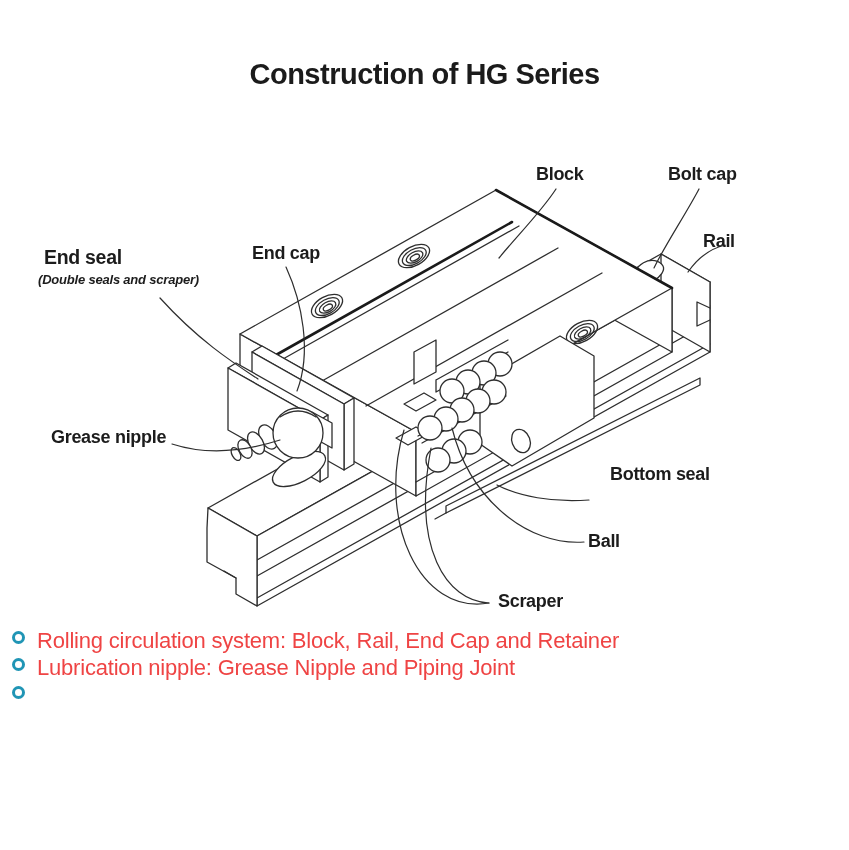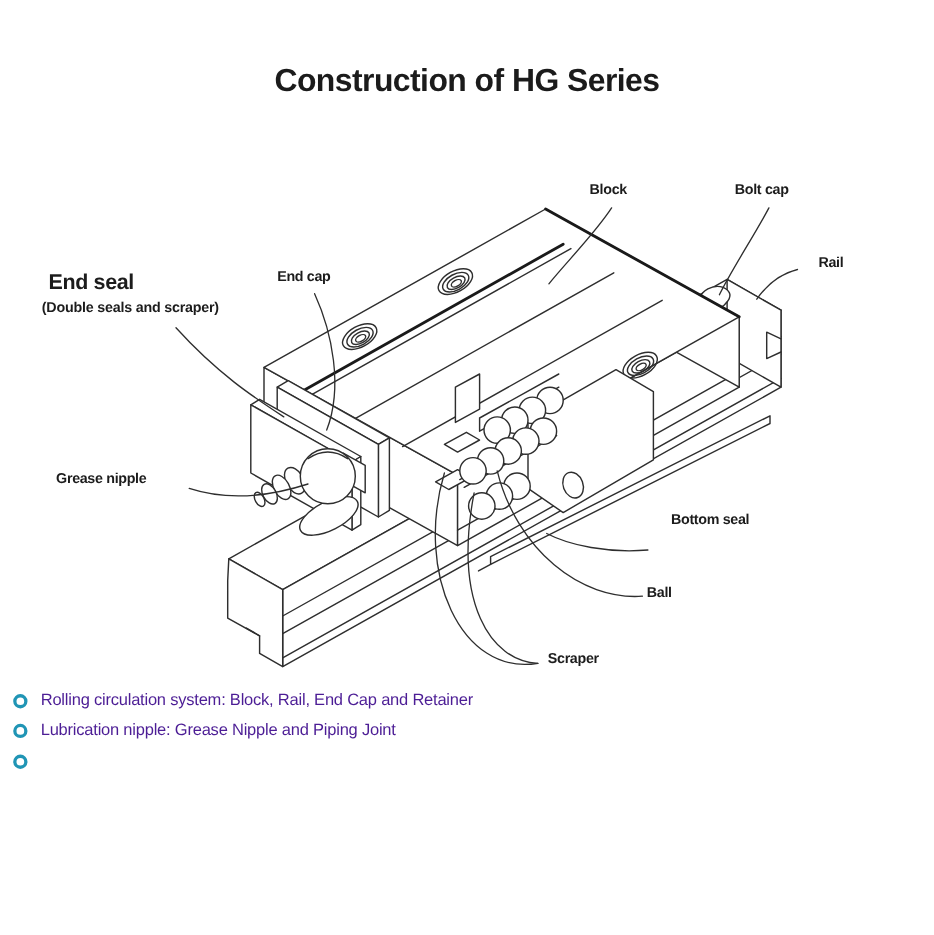--- a/index.html
+++ b/index.html
@@ -15,36 +15,36 @@
   }
   .title{
     position:absolute;left:0;top:58px;width:100%;
     text-align:center;
     font-size:29px;font-weight:700;color:#1b1b1b;
     letter-spacing:-0.5px;
   }
   .diagram-svg{position:absolute;left:0;top:0;}
   .part-label{
     position:absolute;
-    font-size:13px;font-weight:700;color:#1c1c1c;
+    font-size:18px;font-weight:700;color:#1c1c1c;
     letter-spacing:-0.3px;white-space:nowrap;
   }
   .part-label.big{font-size:19.5px;}
-  .part-label.note{font-size:13px;letter-spacing:-0.2px;}
+  .part-label.note{font-size:13px;letter-spacing:-0.2px;font-style:italic;}
   .legend{position:absolute;left:0;top:0;width:100%;}
   .legend-row{position:absolute;left:0;width:100%;height:24px;}
   .legend-row .bullet{
     position:absolute;left:12px;top:3px;
     width:7px;height:7px;border-radius:50%;
     border:3.4px solid var(--bullet-color,#2095b5);
     background:#fff;
   }
   .legend-row .legend-text{
     position:absolute;left:37px;top:0;
-    font-size:15px;font-weight:400;color:#4c1d95;
+    font-size:22px;font-weight:400;color:#ef4444;
     letter-spacing:-0.2px;white-space:nowrap;text-align:right;
   }
 </style>
 </head>
 <body>
 
 <div class="page">
 
   <div class="title">Construction of HG Series</div>
 
@@ -163,21 +163,21 @@
       <path d="M172,444 C212,457 252,449 280,440"></path>
       <path d="M589,500 C553,503 518,496 497,485"></path>
       <path d="M584,542 C528,546 470,500 452,428"></path>
       <path d="M489,603 C419,615 377,520 404,430"></path>
       <path d="M489,603 C446,601 412,548 431,448"></path>
     </g>
   </svg>
 
   <div class="part-label" style="left:536px;top:164px;">Block</div>
   <div class="part-label" style="left:668px;top:164px;">Bolt cap</div>
-  <div class="part-label" style="left:744px;top:231px;">Rail</div>
+  <div class="part-label" style="left:703px;top:231px;">Rail</div>
   <div class="part-label big" style="left:44px;top:246px;">End seal</div>
   <div class="part-label note" style="left:38px;top:272px;">(Double seals and scraper)</div>
   <div class="part-label" style="left:252px;top:243px;">End cap</div>
   <div class="part-label" style="left:51px;top:427px;">Grease nipple</div>
   <div class="part-label" style="left:594px;top:464px;margin-left:16px;">Bottom seal</div>
   <div class="part-label" style="left:588px;top:531px;">Ball</div>
   <div class="part-label" style="left:498px;top:591px;">Scraper</div>
 
   <div class="legend">
     <div class="legend-row" style="top:628px;">

